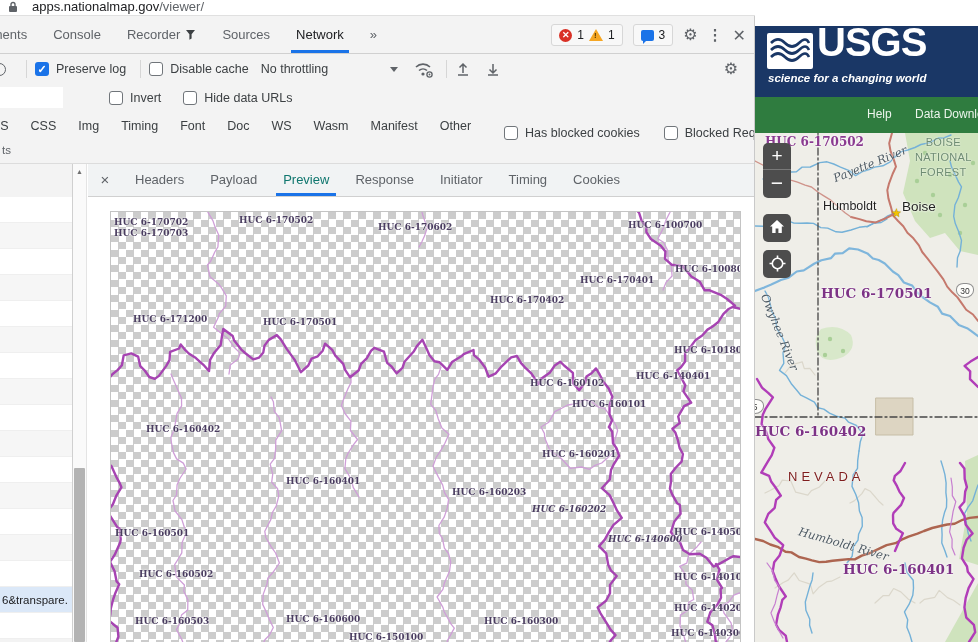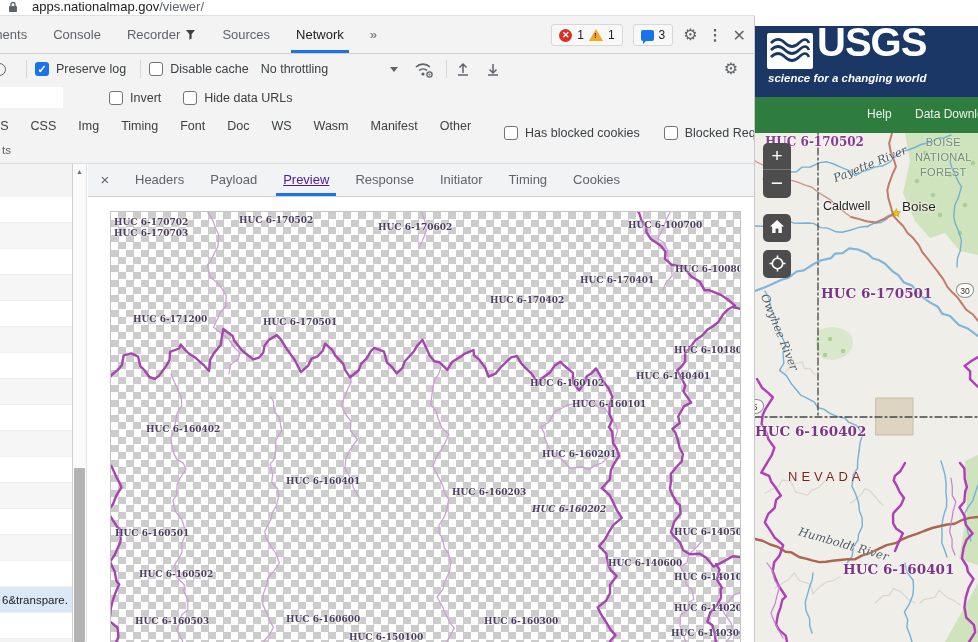--- a/index.html
+++ b/index.html
@@ -64,21 +64,21 @@
   .req-row.sel{background:#dbe8f8;}
   .vscroll{position:absolute;left:73px;top:0;width:14px;height:100%;background:#fafafa;border-right:1px solid #e4e4e4;}
   .vscroll .up{position:absolute;left:0;top:0;width:100%;height:15px;text-align:center;font-size:7px;color:#707070;line-height:15px;}
   .vscroll .thumb{position:absolute;left:1px;top:304px;width:11px;height:174px;background:#b3b3b3;border-radius:1px;}
 
   
   .preview-pane{position:absolute;left:88px;top:0;right:0;height:100%;}
   .pane-tabs{position:absolute;left:0;top:0;width:100%;height:33px;background:#f1f3f4;border-bottom:1px solid #d0d0d0;display:flex;align-items:stretch;}
   .pane-x{width:34px;text-align:center;line-height:32px;font-size:15px;color:#5f6368;}
   .pane-tab{position:relative;padding:0 13px;line-height:32px;font-size:13px;color:#5f6368;}
-  .pane-tab.active{color:#4c1d95;text-decoration:underline;}
+  .pane-tab.active{color:#0f766e;}
   .pane-tab.active::after{content:"";position:absolute;left:6px;right:6px;bottom:0;height:3px;background:#1a73e8;}
   .pane-content{position:absolute;left:0;top:33px;right:0;bottom:0;background:#fff;overflow:hidden;}
   .tile{position:absolute;left:22px;top:14px;width:631px;height:432px;border:1px solid #c4c4c4;
     background:conic-gradient(#cccccc 25%,#ffffff 25% 50%,#cccccc 50% 75%,#ffffff 75%);background-size:15px 15px;overflow:hidden;}
   .tile svg{position:absolute;inset:0;}
   .tlabel{position:absolute;font-family:"DejaVu Serif",serif;font-weight:bold;font-size:9px;color:#4a3d60;white-space:nowrap;text-shadow:0 0 2px rgba(255,255,255,.95),0 0 2px rgba(255,255,255,.8);}
 
   
   .usgs-panel{position:absolute;left:755px;top:14px;width:223px;height:628px;background:#fff;overflow:hidden;}
   .usgs-header{position:absolute;left:0;top:12px;width:100%;height:71px;background:#1a3766;}
@@ -311,21 +311,21 @@
               <div class="tlabel" style="left: 525px; top: 159px;">HUC 6-140401</div>
               <div class="tlabel" style="left: 419px; top: 166px;">HUC 6-160102</div>
               <div class="tlabel" style="left: 461px; top: 187px;">HUC 6-160101</div>
               <div class="tlabel" style="left: 35px; top: 212px;">HUC 6-160402</div>
               <div class="tlabel" style="left: 431px; top: 237px;">HUC 6-160201</div>
               <div class="tlabel" style="left: 175px; top: 264px;">HUC 6-160401</div>
               <div class="tlabel" style="left: 341px; top: 275px;">HUC 6-160203</div>
               <div class="tlabel" style="left: 421px; top: 292px; font-style: italic;">HUC 6-160202</div>
               <div class="tlabel" style="left: 4px; top: 316px;">HUC 6-160501</div>
               <div class="tlabel" style="left: 563px; top: 315px;">HUC 6-140500</div>
-              <div class="tlabel" style="left: 497px; top: 346px;">HUC 6-140600</div>
+              <div class="tlabel" style="left: 497px; top: 322px; font-style: italic;">HUC 6-140600</div>
               <div class="tlabel" style="left: 28px; top: 357px;">HUC 6-160502</div>
               <div class="tlabel" style="left: 563px; top: 360px;">HUC 6-140100</div>
               <div class="tlabel" style="left: 563px; top: 391px;">HUC 6-140200</div>
               <div class="tlabel" style="left: 175px; top: 402px;">HUC 6-160600</div>
               <div class="tlabel" style="left: 24px; top: 404px;">HUC 6-160503</div>
               <div class="tlabel" style="left: 373px; top: 404px;">HUC 6-160300</div>
               <div class="tlabel" style="left: 560px; top: 416px;">HUC 6-140300</div>
               <div class="tlabel" style="left: 238px; top: 420px;">HUC 6-150100</div>
             </div>
         </div>
@@ -415,21 +415,21 @@
         </svg>
       </div>
 
       <span class="star" style="left:136px;top:73px;">★</span>
       <div id="map-labels">
           <div class="ml huc" style="left: 10px; top: 2px;">HUC 6-170502</div>
           <div class="ml river" style="left: 76px; top: 24px; transform: rotate(-22deg);">Payette River</div>
           <div class="ml forest" style="left: 160px; top: 2px;">BOISE
 NATIONAL
 FOREST</div>
-          <div class="ml place" style="left: 68px; top: 66px;">Caldwell</div>
+          <div class="ml place" style="left: 68px; top: 66px;">Humboldt</div>
           <div class="ml place lg" style="left: 147px; top: 66px;">Boise</div>
           <div class="ml huc lg" style="left: 66px; top: 152px;">HUC 6-170501</div>
           <div class="ml river" style="left: -16px; top: 192px; transform: rotate(68deg);">Owyhee River</div>
           <div class="ml huc lg" style="left: 0px; top: 290px;">HUC 6-160402</div>
           <div class="ml state" style="left: 33px; top: 336px;">NEVADA</div>
           <div class="ml river" style="left: 42px; top: 404px; transform: rotate(16deg);">Humboldt River</div>
           <div class="ml huc lg" style="left: 88px; top: 428px;">HUC 6-160401</div>
         </div>
       <div id="map-shields">
           <div class="shield" style="left: 201px; top: 150px;">30</div>

